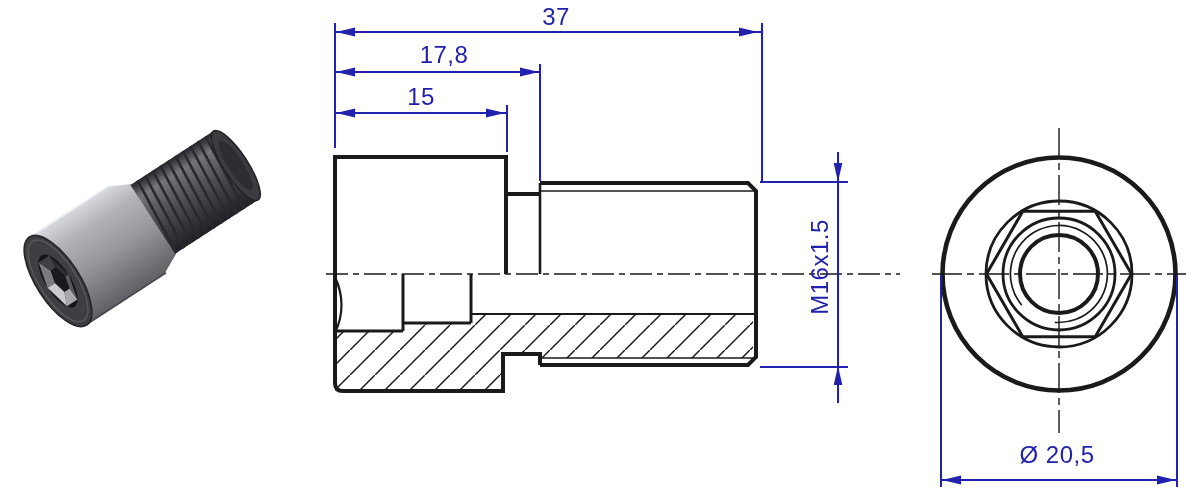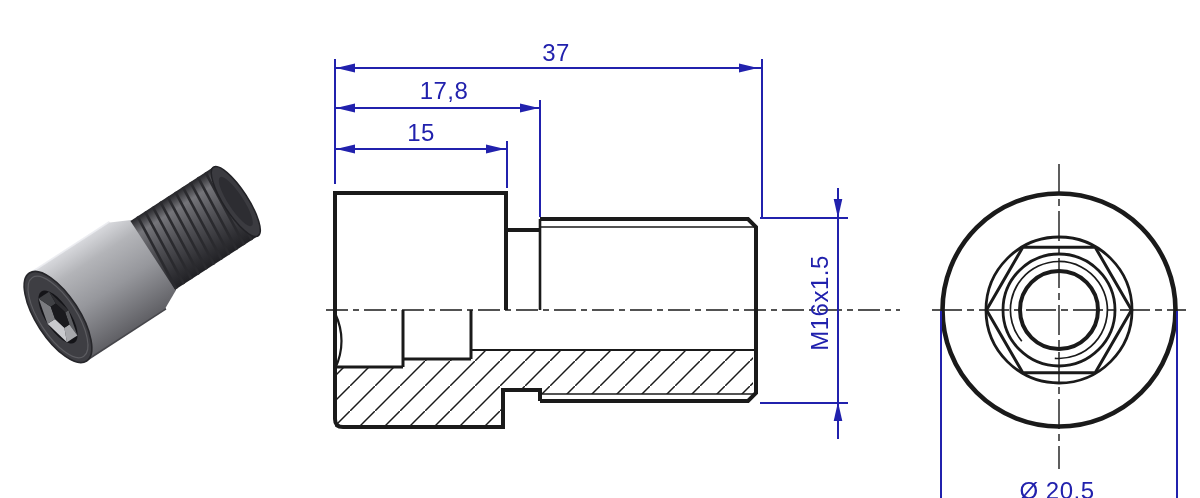--- a/index.html
+++ b/index.html
@@ -4,21 +4,21 @@
 <style>
   html, body {
     margin: 0;
     padding: 0;
     background: #ffffff;
     width: 1200px;
     height: 498px;
     overflow: hidden;
     font-family: "Liberation Sans", sans-serif;
   }
-  .canvas-wrap { position: relative; width: 1200px; height: 400px; margin-top: 36px; }
+  .canvas-wrap { position: relative; width: 1200px; height: 400px; }
   svg { display: block; }
   text.dim-text {
     font-family: "Liberation Sans", sans-serif;
     font-size: 24px;
     letter-spacing: 0.5px;
   }
 </style>
 </head>
 <body>
 

